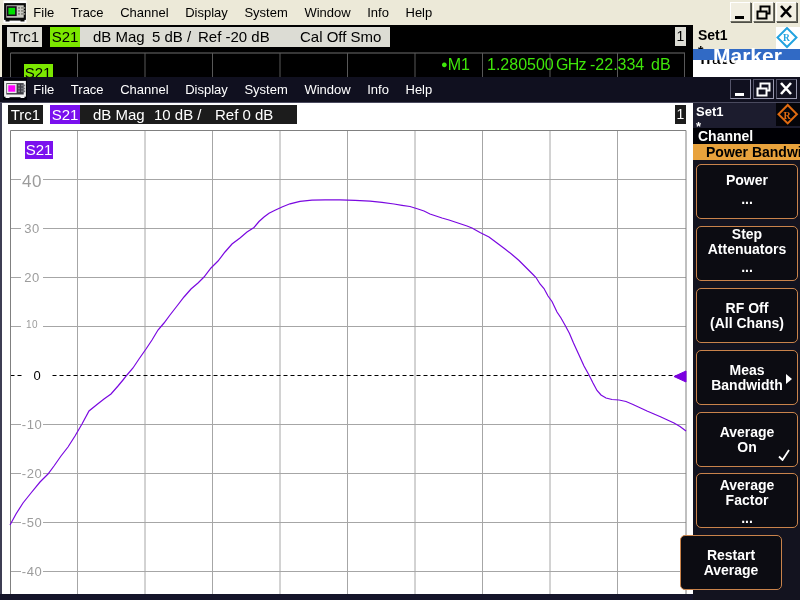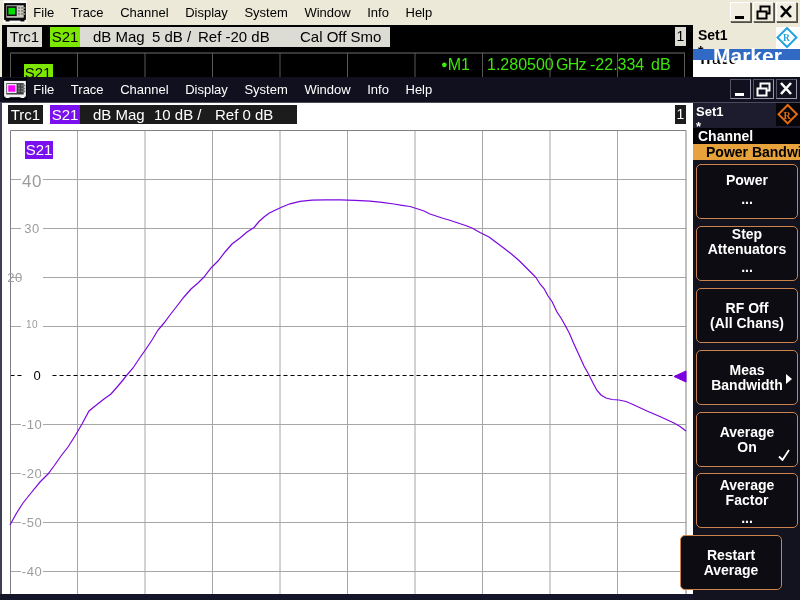--- a/index.html
+++ b/index.html
@@ -203,21 +203,21 @@
       282,104 290,100.8 300,98.3 312,97.2 325,96.8 340,96.8 355,97.3 370,98.2 382,99.3
       394,101 402,102.3 410,103.5 418,106 424,108 430,111 436,113 442,115 449,117 455,119 461,121 467,123 472,125 480,129.5 489,134 497,140 505,146 512,151.5 519,157.5 524,162.5 529,167.5 533,171.5 536,174.5 540,181 544,185.5 548,193 552,198.5 557,209 561,215 565.5,223 569.5,230.5 573.5,240 579,252 584,263 589,272 593,280
       597,287.5 601,292 606,295 612,296.5 619,297 626,298.5 633,301.5 640,304.8 647,308
       654,311 661,314 668,317.2 674,320 680,323.5 686,328"></polyline>
 
     <path d="M686 268 L674 273.5 L686 279 Z" fill="#7B00E0" stroke="#7B00E0"></path>
   </svg>
 
   <div class="abs" style="left:21px;top:172px;width:22px;color:#9C9C9C;font-size:17px;letter-spacing:0.5px;text-align:center;">40</div>
   <div class="abs" style="left:21px;top:221px;width:22px;color:#9C9C9C;font-size:13px;letter-spacing:0.5px;text-align:center;">30</div>
-  <div class="abs" style="left:4px;top:270px;width:22px;color:#9C9C9C;font-size:13px;letter-spacing:0.5px;text-align:center;">20</div>
+  <div class="abs" style="left:21px;top:270px;width:22px;color:#9C9C9C;font-size:13px;letter-spacing:0.5px;text-align:center;">20</div>
   <div class="abs" style="left:21px;top:319px;width:22px;color:#9C9C9C;font-size:10px;letter-spacing:0.5px;text-align:center;">10</div>
   <div class="abs" style="left:23px;top:368px;width:28px;color:#000;font-size:13px;text-align:center;">0</div>
   <div class="abs" style="left:21px;top:417px;width:22px;color:#9C9C9C;font-size:13px;letter-spacing:0.5px;text-align:center;">-10</div>
   <div class="abs" style="left:21px;top:466px;width:22px;color:#9C9C9C;font-size:13px;letter-spacing:0.5px;text-align:center;">-20</div>
   <div class="abs" style="left:21px;top:515px;width:22px;color:#9C9C9C;font-size:13px;letter-spacing:0.5px;text-align:center;">-50</div>
   <div class="abs" style="left:21px;top:564px;width:22px;color:#9C9C9C;font-size:13px;letter-spacing:0.5px;text-align:center;">-40</div>
 
   <div class="abs" style="left:25px;top:141px;width:28px;height:18px;background:#7A10EE;color:#fff;font-size:15px;text-align:center;line-height:18px;">S21</div>
 
   <div class="abs" style="left:0;top:594px;width:693px;height:6px;background:#15152A;"></div>

